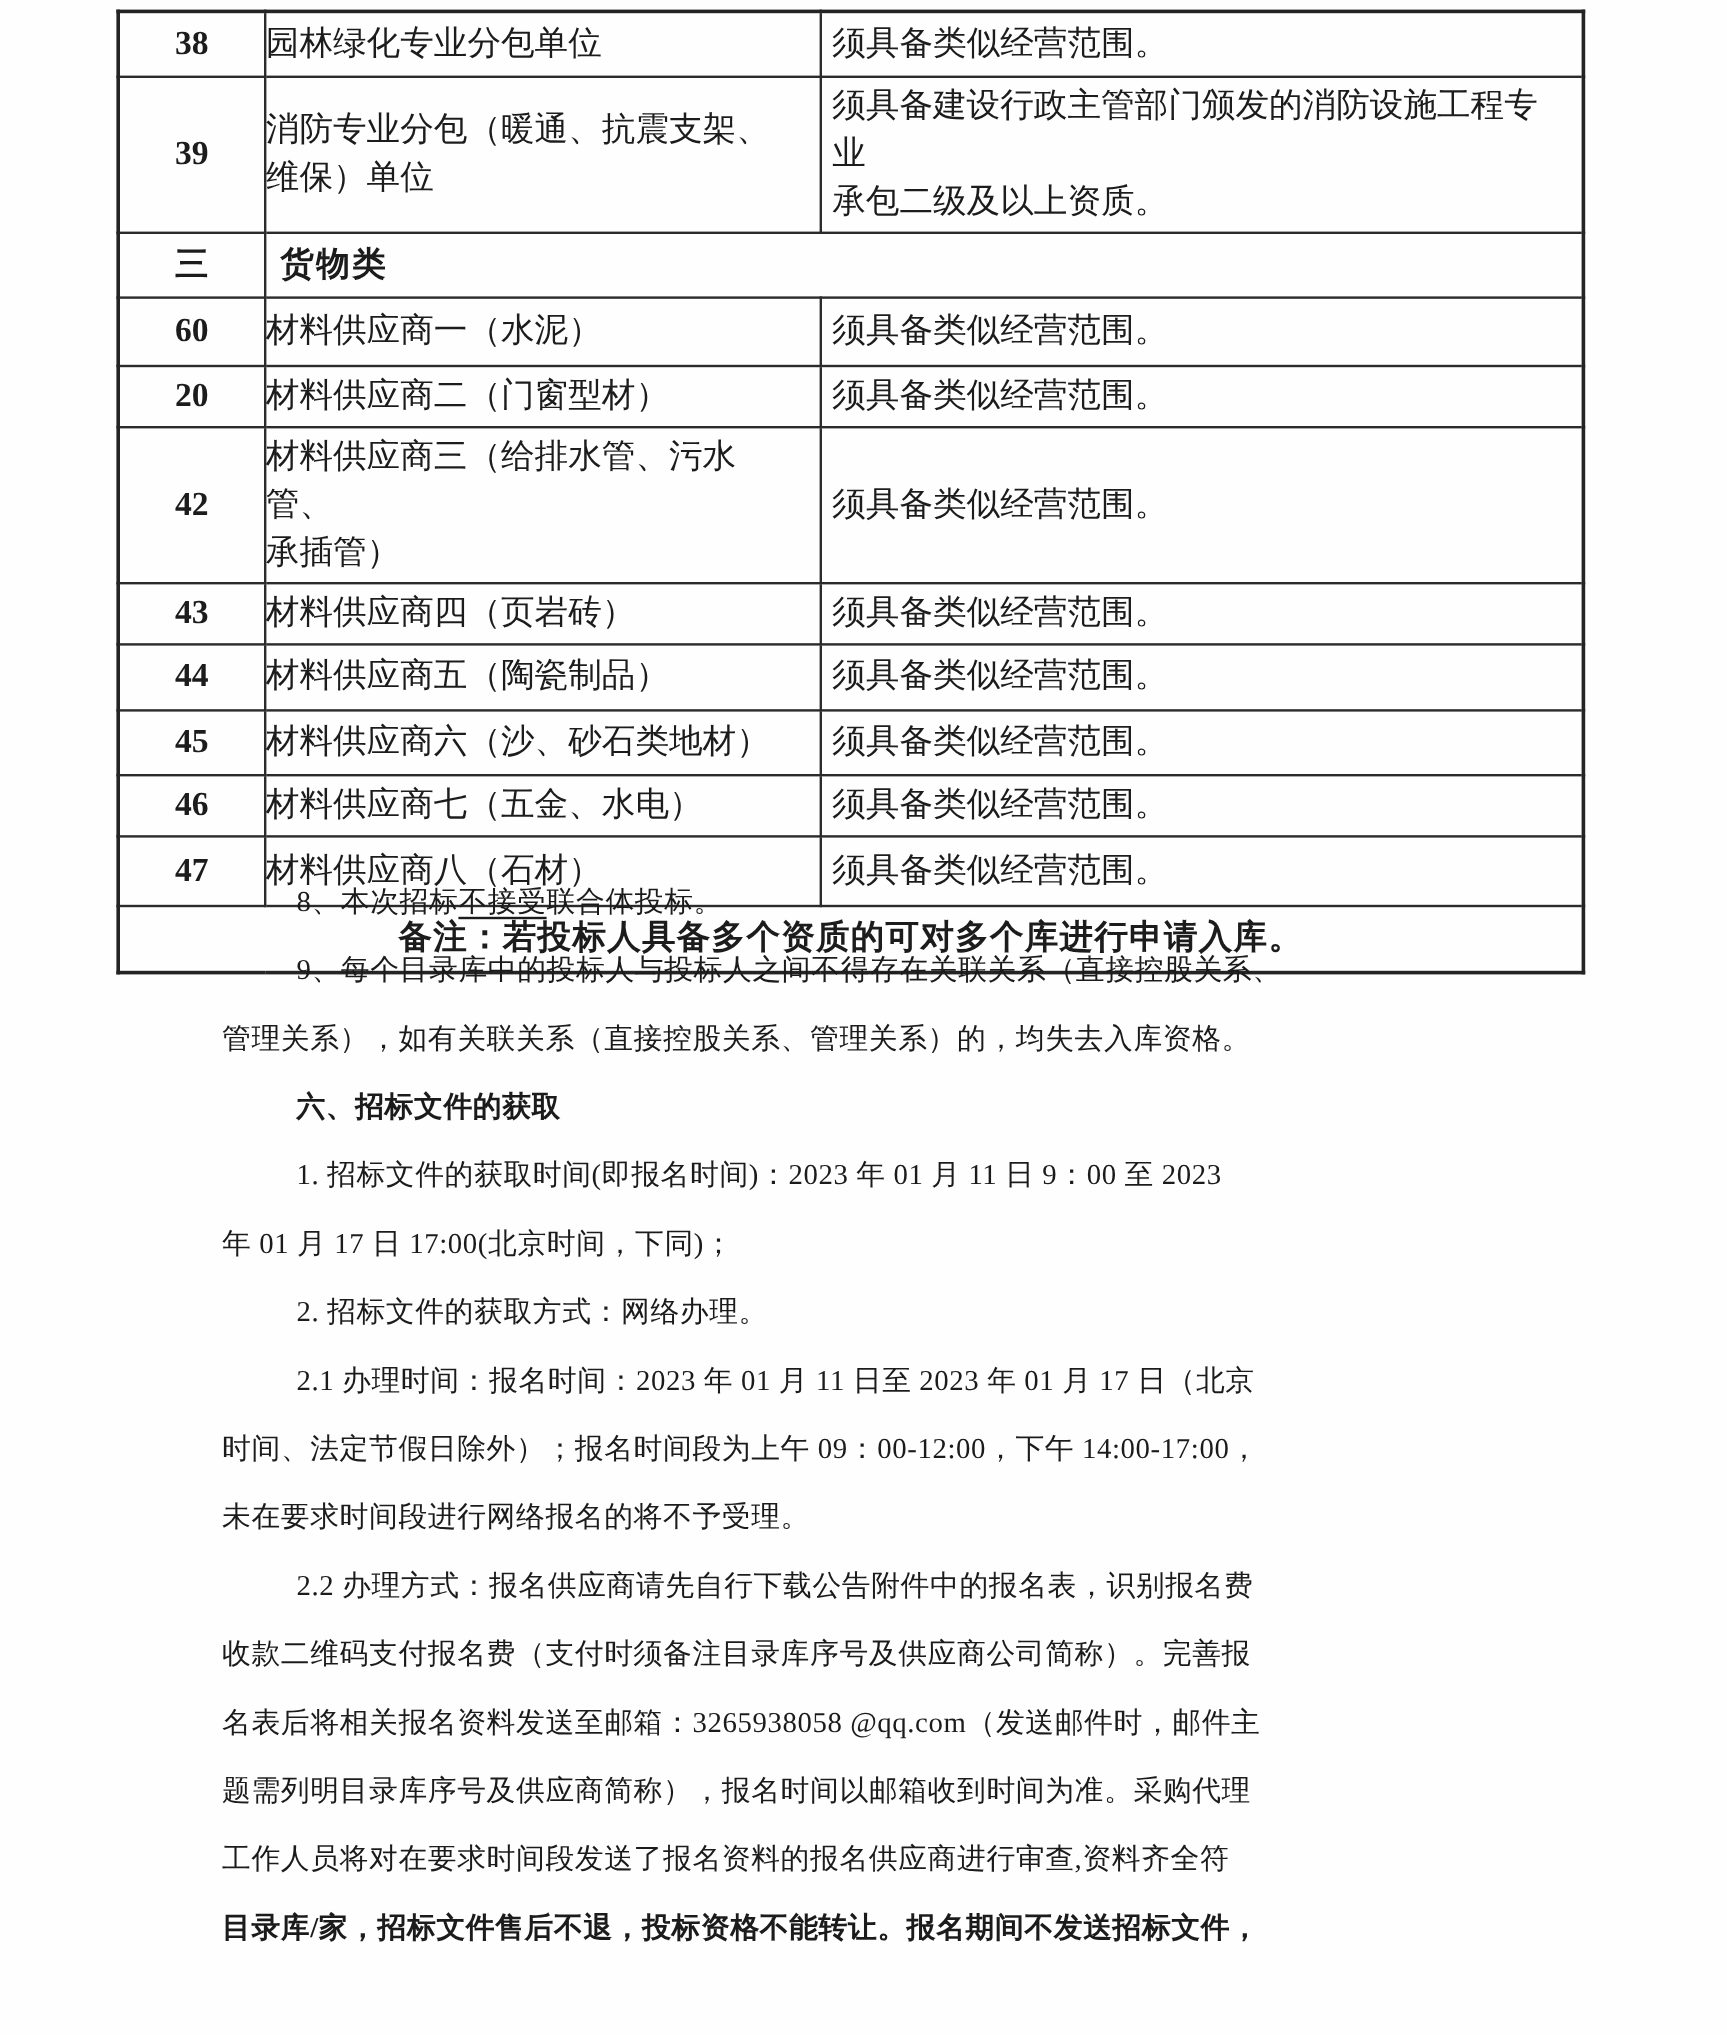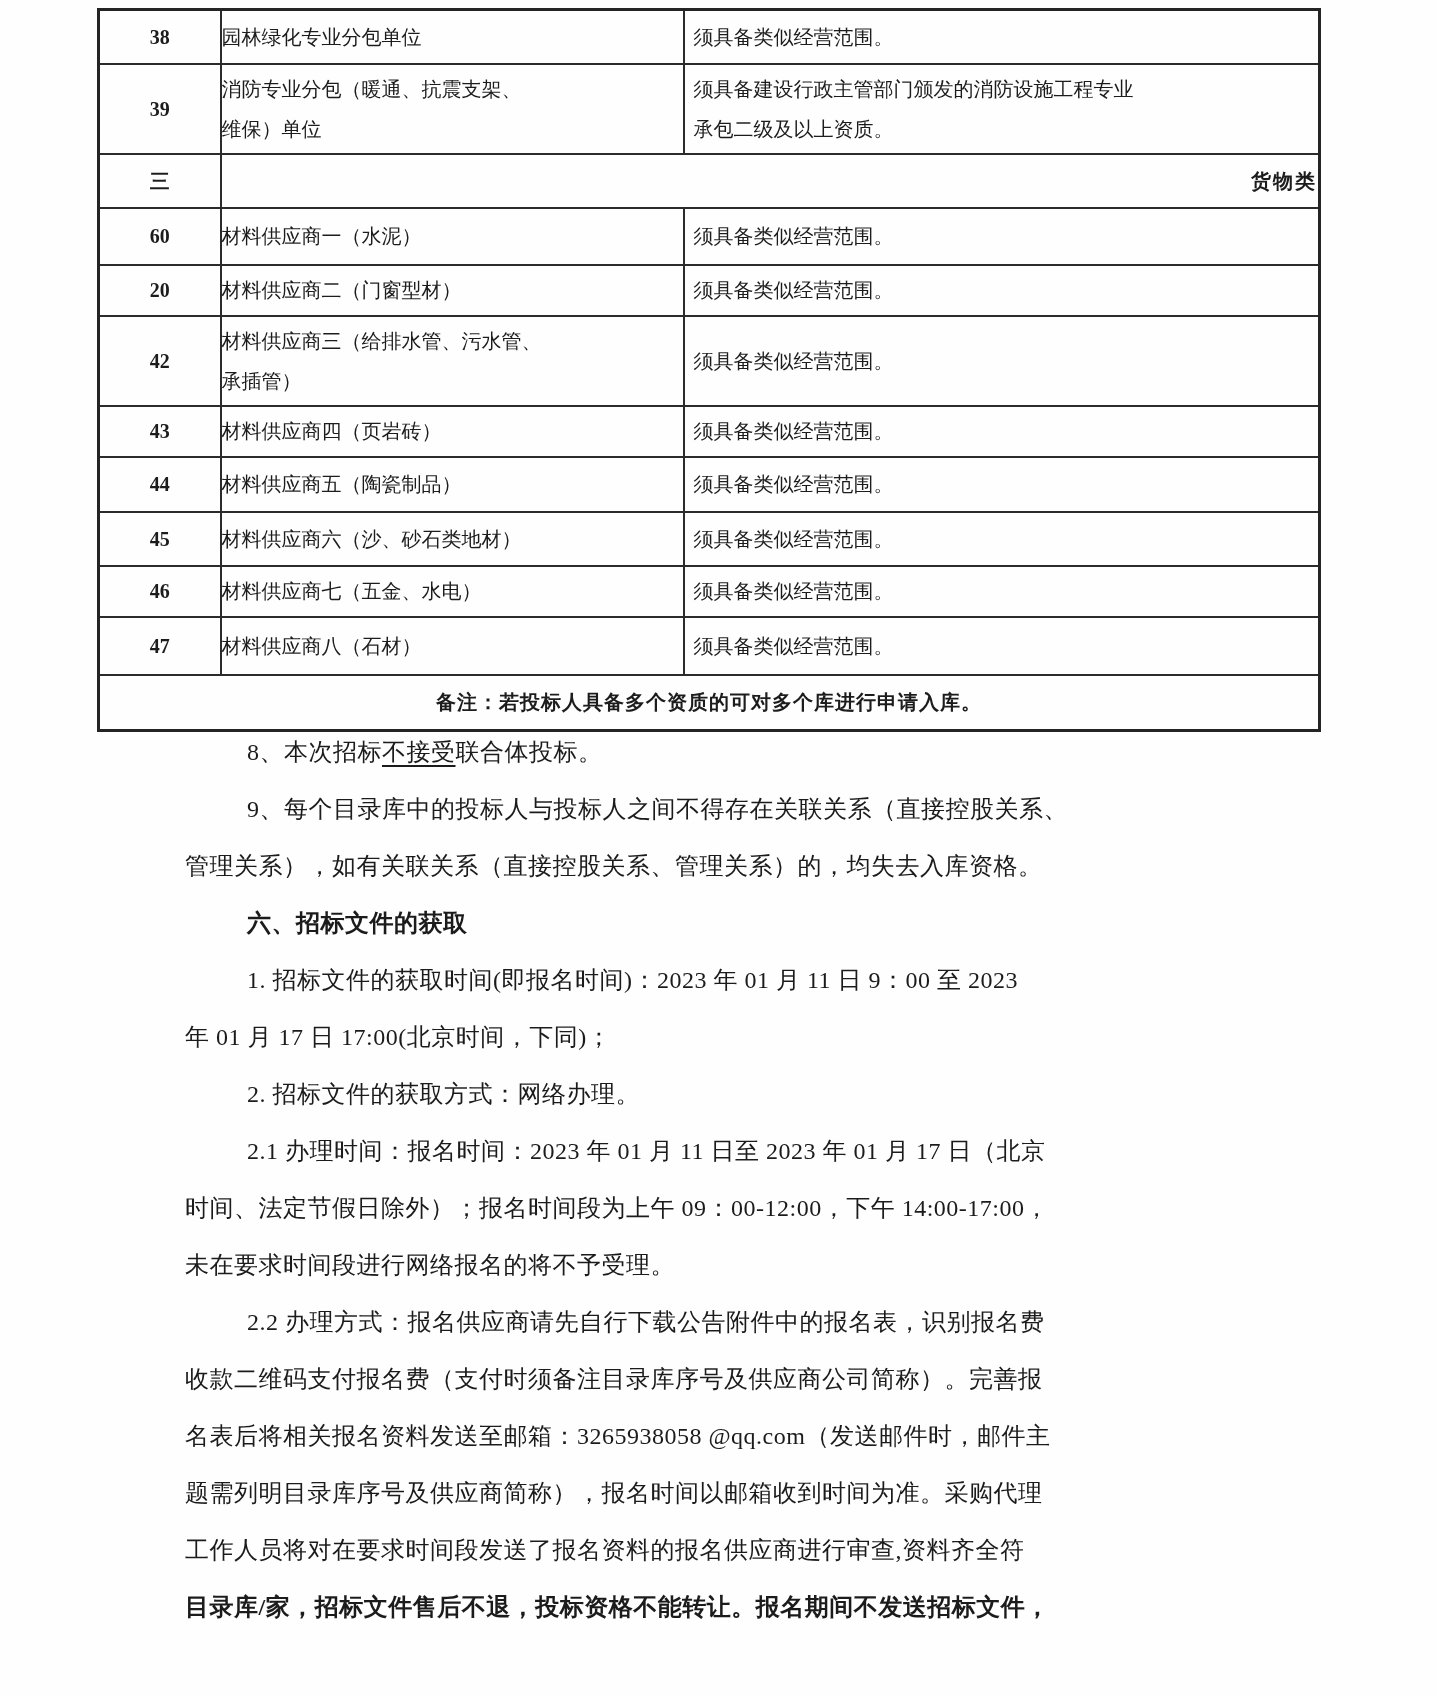--- a/index.html
+++ b/index.html
@@ -16,36 +16,36 @@
   .qual-table{
     position:absolute;
     left:97px;
     top:8px;
     width:1221px;
     border-collapse:collapse;
     table-layout:fixed;
   }
   .qual-table td{
     border:2px solid #2b2b2b;
-    font-size:20px;
+    font-size:28px;
     line-height:40px;
     vertical-align:middle;
     color:#1c1c1c;
   }
   .qual-table{border:3px solid #242424;}
   .c-no{
     text-align:center;
     font-weight:bold;
     font-size:29px;
     padding:0;
   }
   .c-name{padding:4px 16px 4px 0;}
   .c-req{padding:4px 25px 4px 9px;}
   .c-section{
-    text-align:right;
+    text-align:left;
     font-weight:bold;
     font-size:29px;
     letter-spacing:2px;
     padding-left:12px;
   }
   .c-note{
     text-align:center;
     font-weight:bold;
     font-size:28px;
     letter-spacing:1px;

